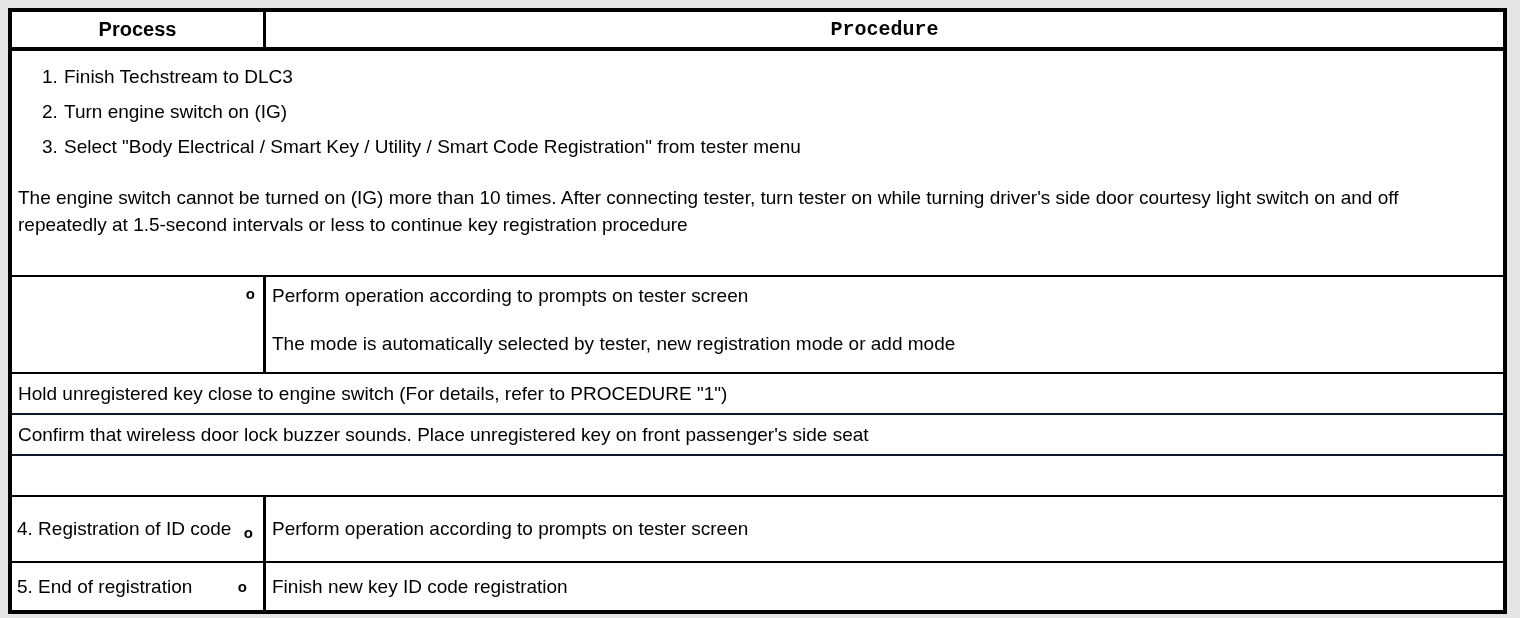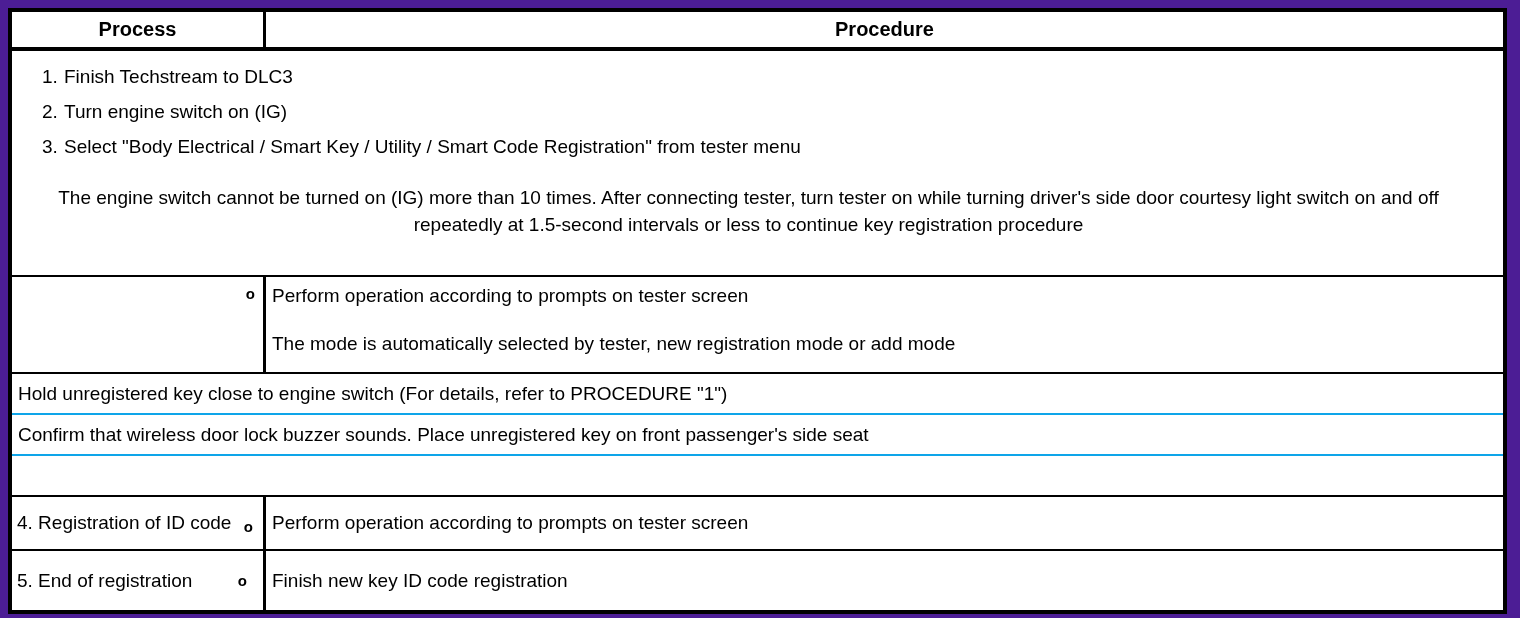--- a/index.html
+++ b/index.html
@@ -3,38 +3,38 @@
 <meta charset="utf-8">
 <style>
   * { margin: 0; padding: 0; box-sizing: border-box; }
   html, body {
     width: 1520px; height: 618px;
     background: #ffffff;
     font-family: "Liberation Sans", "DejaVu Sans", sans-serif;
     color: #000000;
     overflow: hidden;
   }
-  .canvas { position: relative; width: 1520px; height: 618px; background: #4c1d95; }
+  .canvas { position: relative; width: 1520px; height: 618px; background: #e5e5e5; }
 
   .proc-table {
     position: absolute;
     left: 8px; top: 8px;
     width: 1499px; height: 606px;
     border: 4px solid #000000;
     background: #ffffff;
     display: flex;
     flex-direction: column;
   }
 
   .row { display: flex; border-bottom: 2px solid #000000; flex: 0 0 auto; }
   .row.header-row { height: 39px; border-bottom-width: 4px; }
   .row.r1 { height: 226px; }
   .row.r2 { height: 97px; }
   .row.r3 { height: 123px; }
-  .row.r4 { height: 54px; }
+  .row.r4 { height: 66px; }
   .row.r5 { height: 43px; border-bottom: none; flex: 1 1 auto; justify-content: center; }
 
   .pcell {
     width: 254px; flex: 0 0 254px;
     border-right: 3px solid #000000;
     position: relative;
     display: flex;
     align-items: center;
     padding: 2px 22px 2px 5px;
     font-size: 19px;
@@ -47,40 +47,40 @@
     line-height: 24px;
   }
 
   .hcell {
     display: flex; align-items: center; justify-content: center;
     font-weight: bold; font-size: 20px;
     padding: 0; border-right: 3px solid #000000;
   }
   .hcell.last { border-right: none; }
   .header-row .hcell.proc-h { width: 254px; flex: 0 0 254px; }
-  .header-row .hcell.last { flex: 1 1 auto; }
+  .header-row .hcell.last { flex: 1 1 auto; font-family: Liberation Mono, monospace; }
 
   
   .q-block { padding: 12px 10px 6px 6px; }
   .olist { margin-left: 24px; }
   .olist .li { display: flex; line-height: 27px; margin-bottom: 8px; }
   .olist .num { width: 22px; flex: 0 0 22px; }
   .olist .li-text { flex: 1 1 auto; }
-  .note-para { margin-top: 24px; line-height: 27px; padding-right: 14px; text-align: center; }
+  .note-para { margin-top: 24px; line-height: 27px; padding-right: 14px; }
 
   
   .q-midblock { padding: 7px 10px 6px 6px; }
   .q-midblock .pline { line-height: 24px; }
   .q-midblock .gapline { height: 24px; }
 
   
   .subrows { display: flex; flex-direction: column; width: 100%; }
   .subrow {
     flex: 0 0 41px; height: 41px;
-    border-bottom: 2px solid #0ea5e9;
+    border-bottom: 2px solid #0f172a;
     display: flex; align-items: center;
     padding: 2px 10px 2px 6px;
   }
   .subrow.last { border-bottom: none; flex: 1 1 auto; }
 
   
   .q-center { display: flex; align-items: center; padding: 2px 10px 2px 6px; }
 
   
   .marker {

